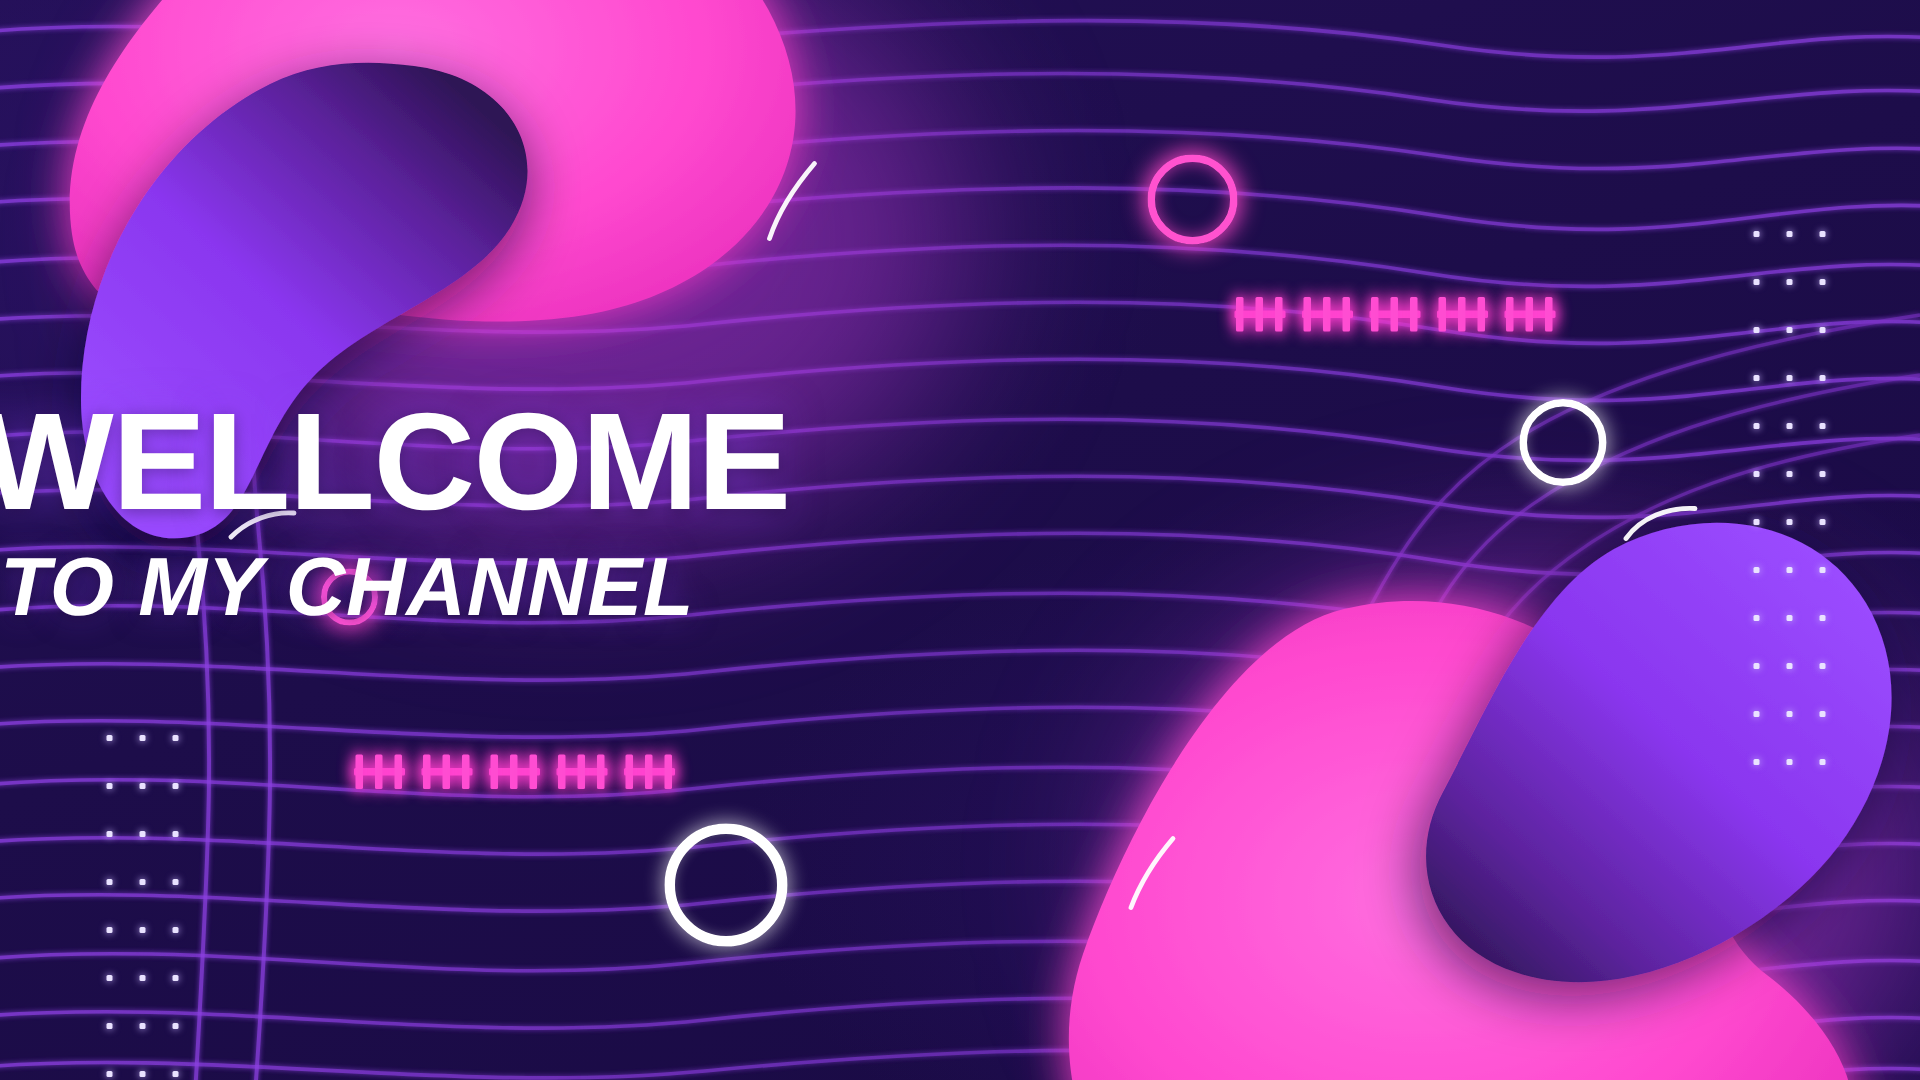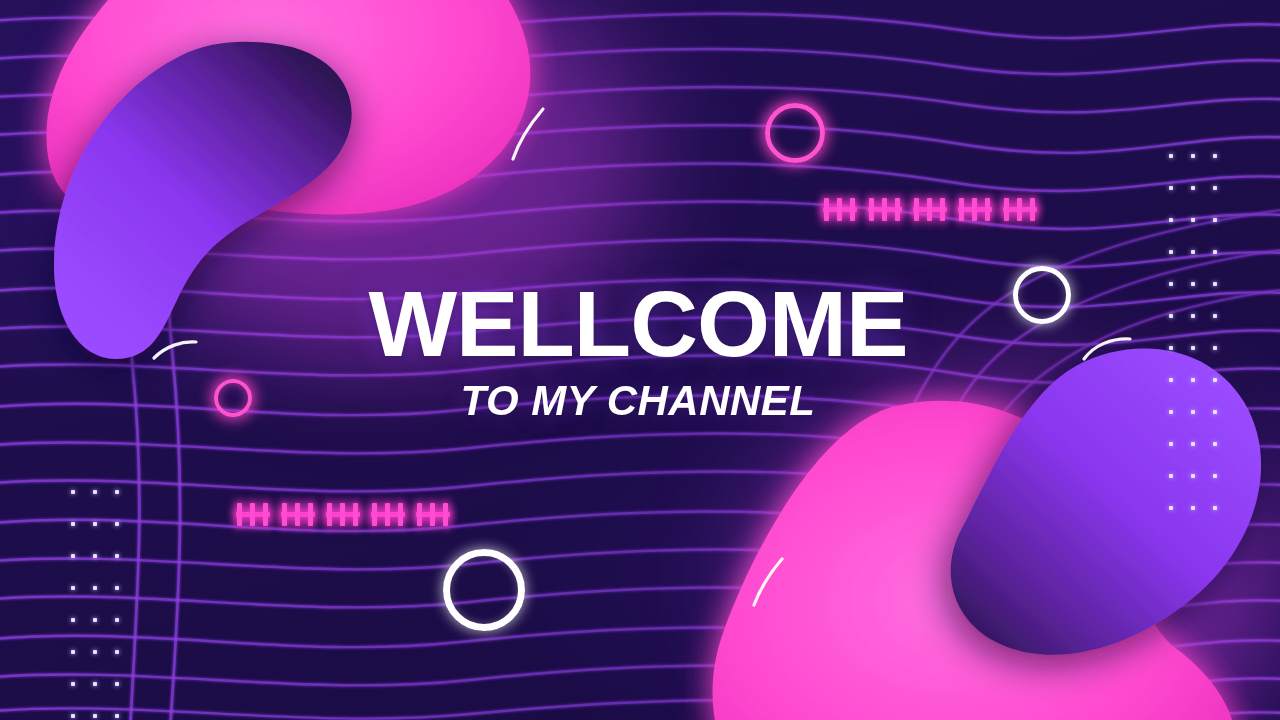--- a/index.html
+++ b/index.html
@@ -118,39 +118,38 @@
   }
 
   
   .arc { position: absolute; pointer-events: none; }
   .arc svg { display: block; overflow: visible; }
 
   
   .text-block {
     position: absolute;
     left: 0;
-    top: 278px;
+    top: 262px;
     width: 1276px;
-    text-align: center;
     z-index: 40;
   }
   .title {
     margin: 0;
     color: #ffffff;
     font-size: 92px;
     line-height: 1.0;
     font-weight: 700;
     letter-spacing: -1px;
     transform: scaleX(1.02);
     text-shadow: 0 0 26px rgba(130,60,230,.55), 0 2px 10px rgba(0,0,0,.35);
   }
   .subtitle {
     margin: 10px 0 0 0;
     color: #ffffff;
-    font-size: 42px;
+    font-size: 55px;
     line-height: 1.0;
     font-weight: 700;
     font-style: italic;
     letter-spacing: 0.5px;
     text-shadow: 0 0 20px rgba(130,60,230,.5), 0 2px 8px rgba(0,0,0,.35);
   }
 </style>
 </head>
 <body>
 

